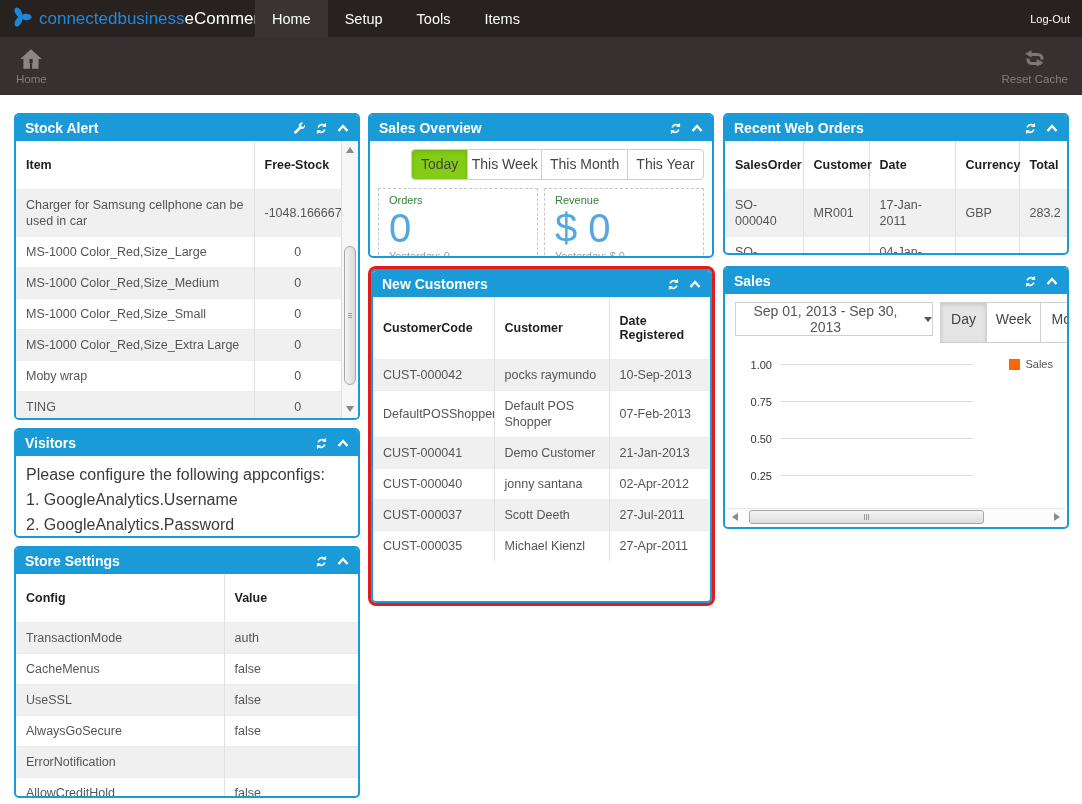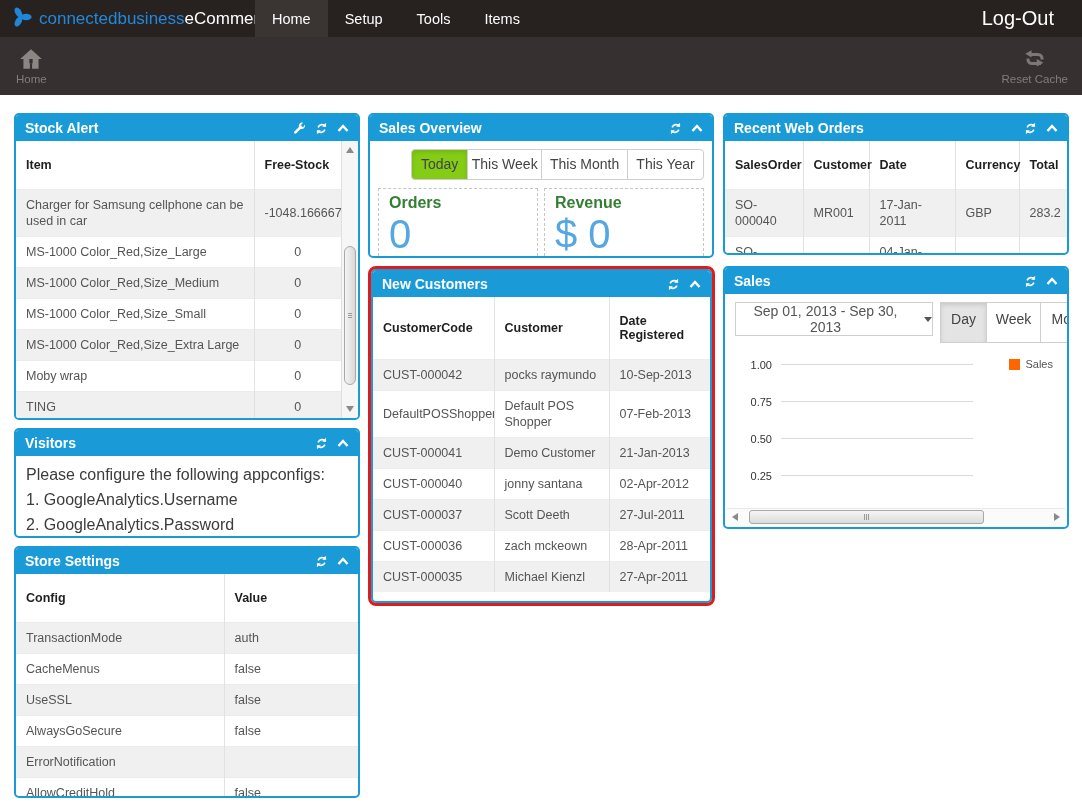--- a/index.html
+++ b/index.html
@@ -9,21 +9,21 @@
   }
 
   
   .navbar { height: 37px; background: #272120; display: flex; align-items: stretch; color: #fff; }
   .brand { display: flex; align-items: center; gap: 7px; padding-left: 10px; width: 255px; }
   .brand-primary { color: #2289da; font-size: 17px; }
   .brand-secondary { color: #ffffff; font-size: 17px; }
   .nav-items { display: flex; align-items: stretch; }
   .nav-item { padding: 0 17px; display: flex; align-items: center; font-size: 14.5px; color: #fff; cursor: pointer; }
   .nav-item.active { background: #3a3433; }
-  .logout { margin-left: auto; padding-right: 28px; display: flex; align-items: center; font-size: 20px; cursor: pointer; }
+  .logout { margin-left: auto; padding-right: 12px; display: flex; align-items: center; font-size: 11px; cursor: pointer; }
 
   
   .toolbar { height: 58px; background: #373030; display: flex; align-items: center; justify-content: space-between; }
   .tool-btn { display: flex; flex-direction: column; align-items: center; gap: 1px; color: #827d7a; font-size: 11.5px; cursor: pointer; }
   .tool-btn.left { margin-left: 16px; }
   .tool-btn.right { margin-right: 14px; }
 
   
   .content { position: absolute; top: 95px; left: 0; width: 1082px; bottom: 0; background: #fff; }
   .panel { position: absolute; border: 2px solid #1a9bd7; border-radius: 5px; background: #fff; overflow: hidden; }
@@ -52,21 +52,21 @@
 
   
   .so-body { padding: 7px 8px; }
   .tabs-row { display: flex; margin: 1px 0 8px 33px; }
   .tab-btn { border: 1px solid #cfcfcf; background: #fff; height: 31px; line-height: 29px; text-align: center; font-size: 14px; color: #444; margin-left: -1px; cursor: pointer; }
   .tab-btn:first-child { border-radius: 4px 0 0 4px; margin-left: 0; }
   .tab-btn:last-child { border-radius: 0 4px 4px 0; }
   .tab-btn.active { background: #84cc16; box-shadow: inset 0 2px 4px rgba(0,0,0,.12); text-align: center; }
   .stats { display: flex; gap: 6px; }
   .stat-box { flex: 1; border: 1px dashed #c6c6c6; padding: 5px 10px 7px; }
-  .stat-label { color: #337f33; font-weight: bold; font-size: 16px; }
+  .stat-label { color: #337f33; font-weight: normal; font-size: 11px; }
   .stat-value { color: #55a7e3; font-size: 40px; line-height: 44px; }
   .stat-sub { color: #9c9c9c; font-size: 11px; }
 
   
   .visitors-body { padding: 7px 10px; font-size: 16px; color: #3c3c3c; line-height: 1.55; }
 
   
   .sales-body { position: absolute; top: 26px; left: 0; right: 0; bottom: 0; }
   .date-btn { position: absolute; left: 10px; top: 8px; width: 198px; height: 34px; border: 1px solid #cfcfcf; border-radius: 0; background: #fff; font-size: 14px; color: #555; display: flex; align-items: center; gap: 9px; cursor: pointer; }
   .caret-down { width: 0; height: 0; border-left: 4.5px solid transparent; border-right: 4.5px solid transparent; border-top: 5px solid #555; }
@@ -399,25 +399,20 @@
           </tr>
           <tr>
             <td>CUST-000040</td>
             <td>jonny santana</td>
             <td>02-Apr-2012</td>
           </tr>
           <tr>
             <td>CUST-000037</td>
             <td>Scott Deeth</td>
             <td>27-Jul-2011</td>
-          </tr>
-          <tr>
-            <td>CUST-000036</td>
-            <td>zach mckeown</td>
-            <td>28-Apr-2011</td>
           </tr>
           <tr>
             <td>CUST-000035</td>
             <td>Michael Kienzl</td>
             <td>27-Apr-2011</td>
           </tr>
         </tbody>
     </table>
   </section>
 

